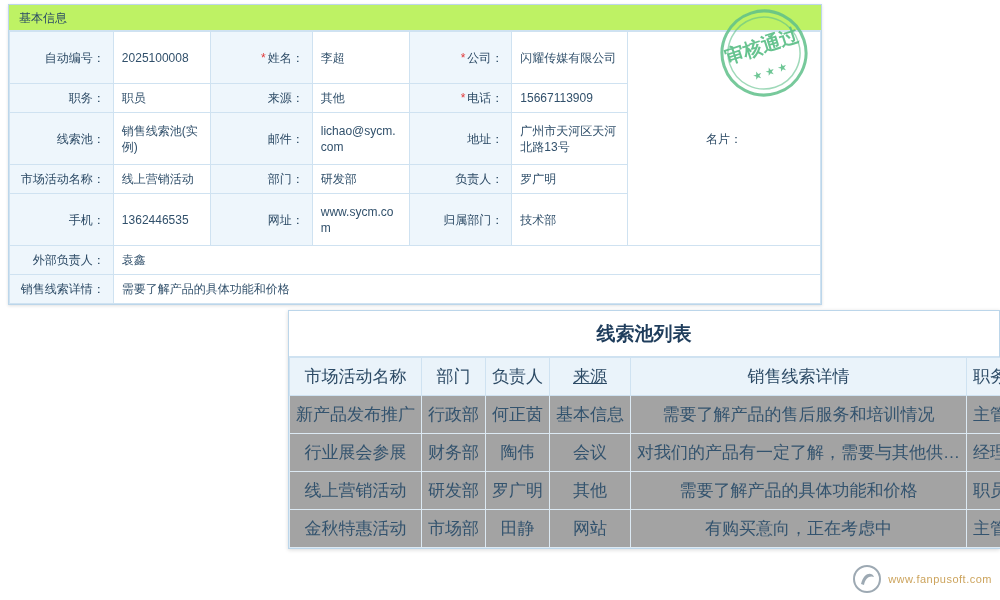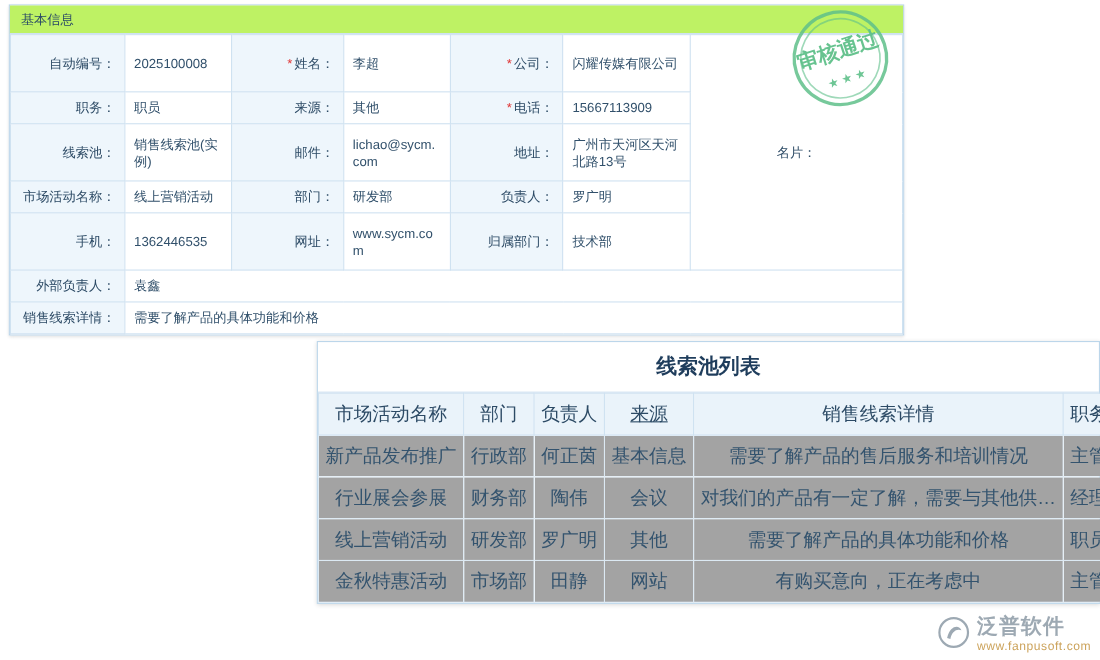--- a/index.html
+++ b/index.html
@@ -289,18 +289,17 @@
       </tbody>
     </table>
   </div>
 
   <div class="watermark">
     <svg width="30" height="30" viewBox="0 0 30 30">
       <circle cx="15" cy="15" r="13" fill="none" stroke="#8d9ba6" stroke-width="2"></circle>
       <path d="M9 20 C12 8, 20 8, 22 13 C18 11, 13 14, 12 21 Z" fill="#8d9ba6"></path>
     </svg>
     <div class="wm-text">
-      <div class="wm-name">泛普软件</div>
       <div class="wm-url">www.fanpusoft.com</div>
     </div>
   </div>
 
 </div>
 
 </body></html>

